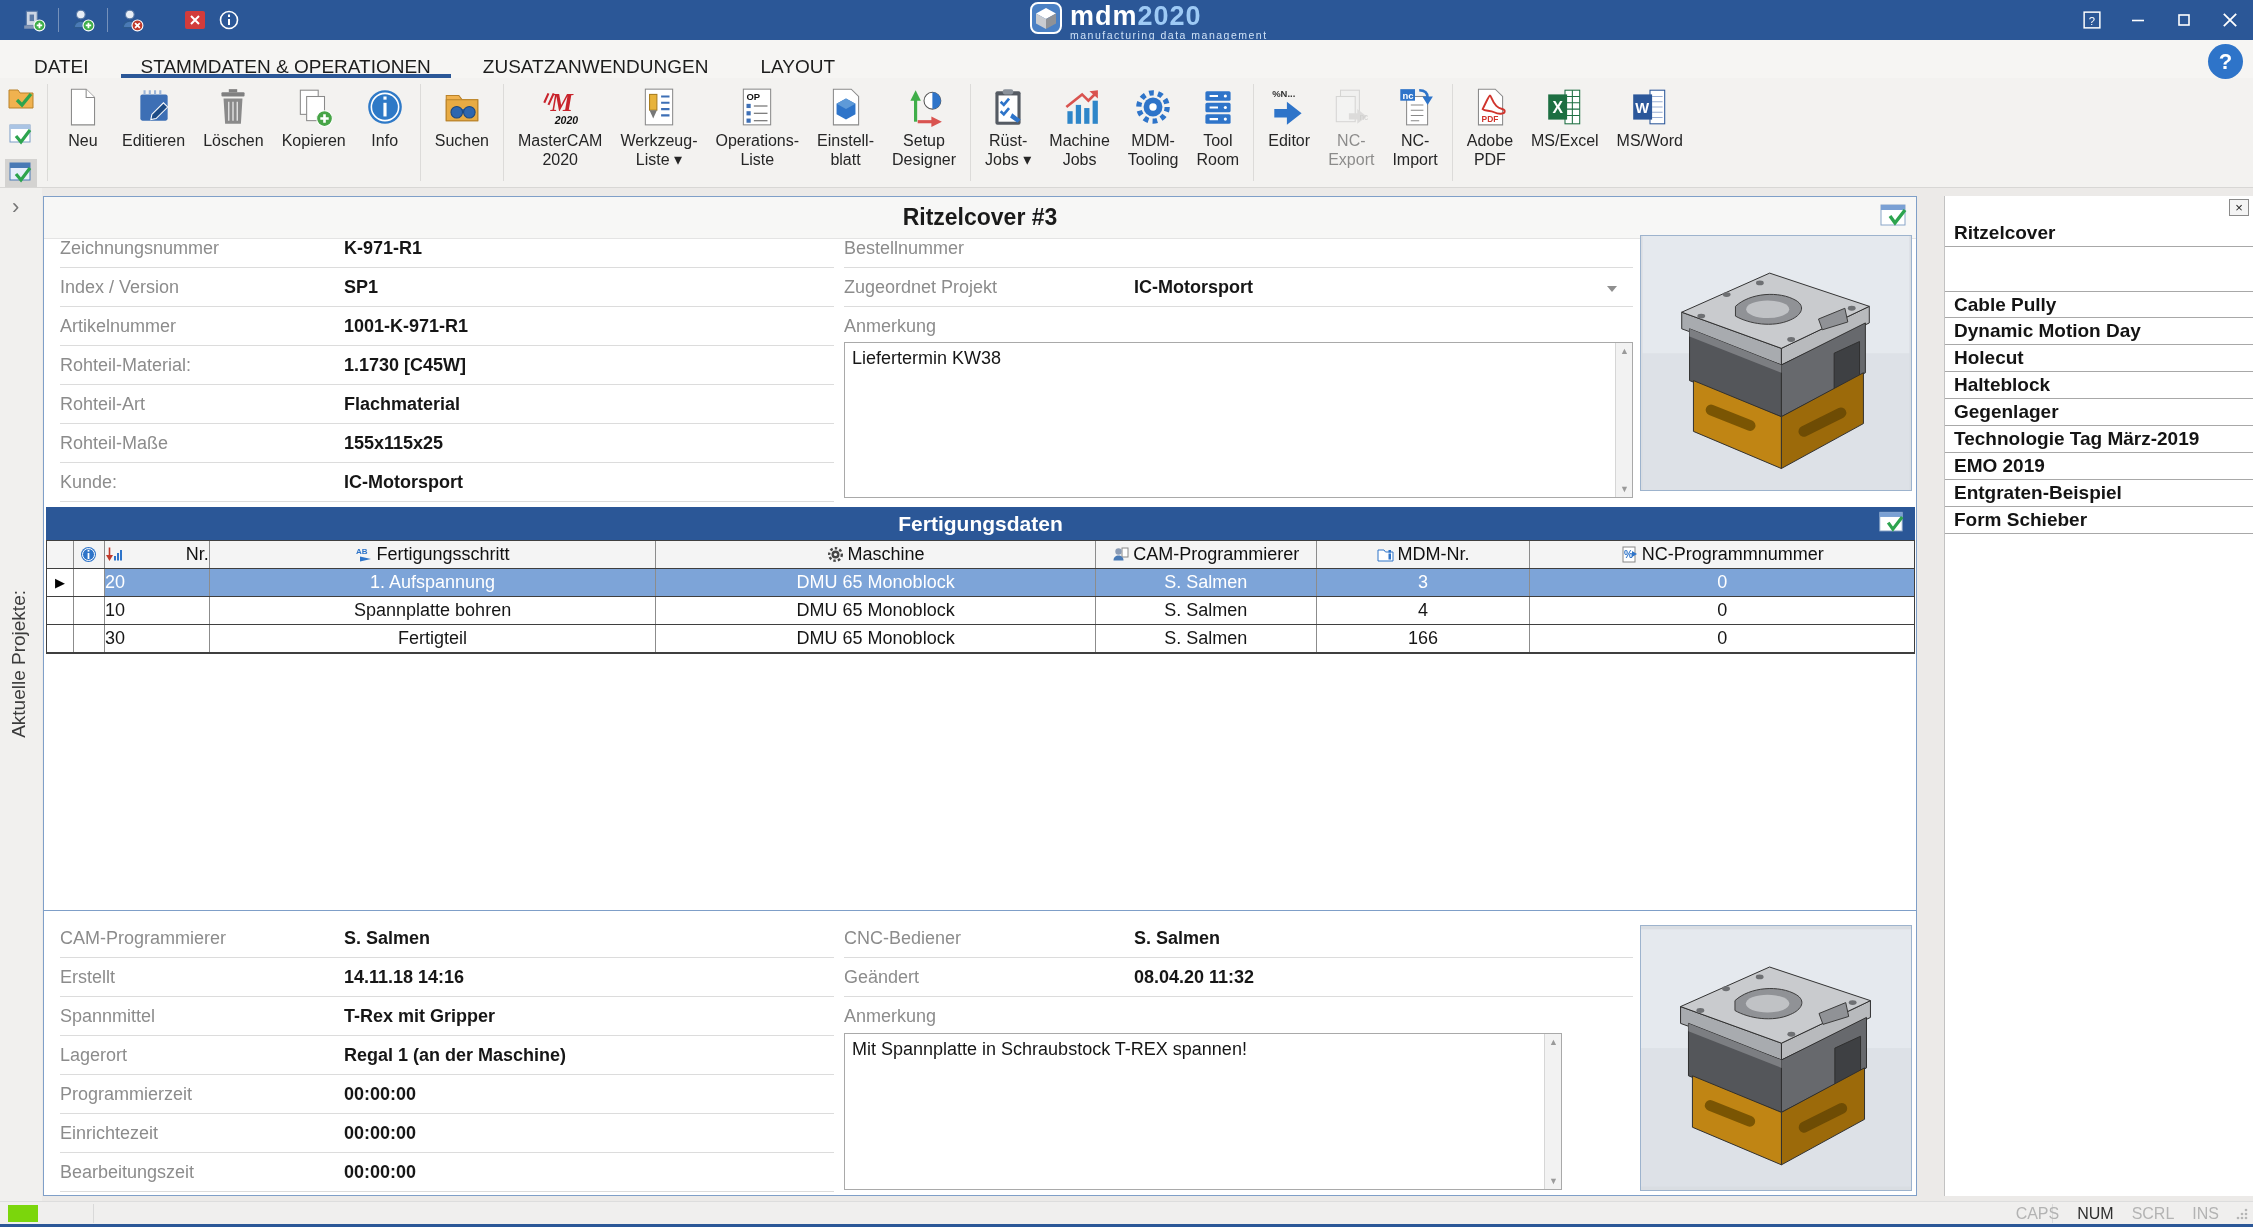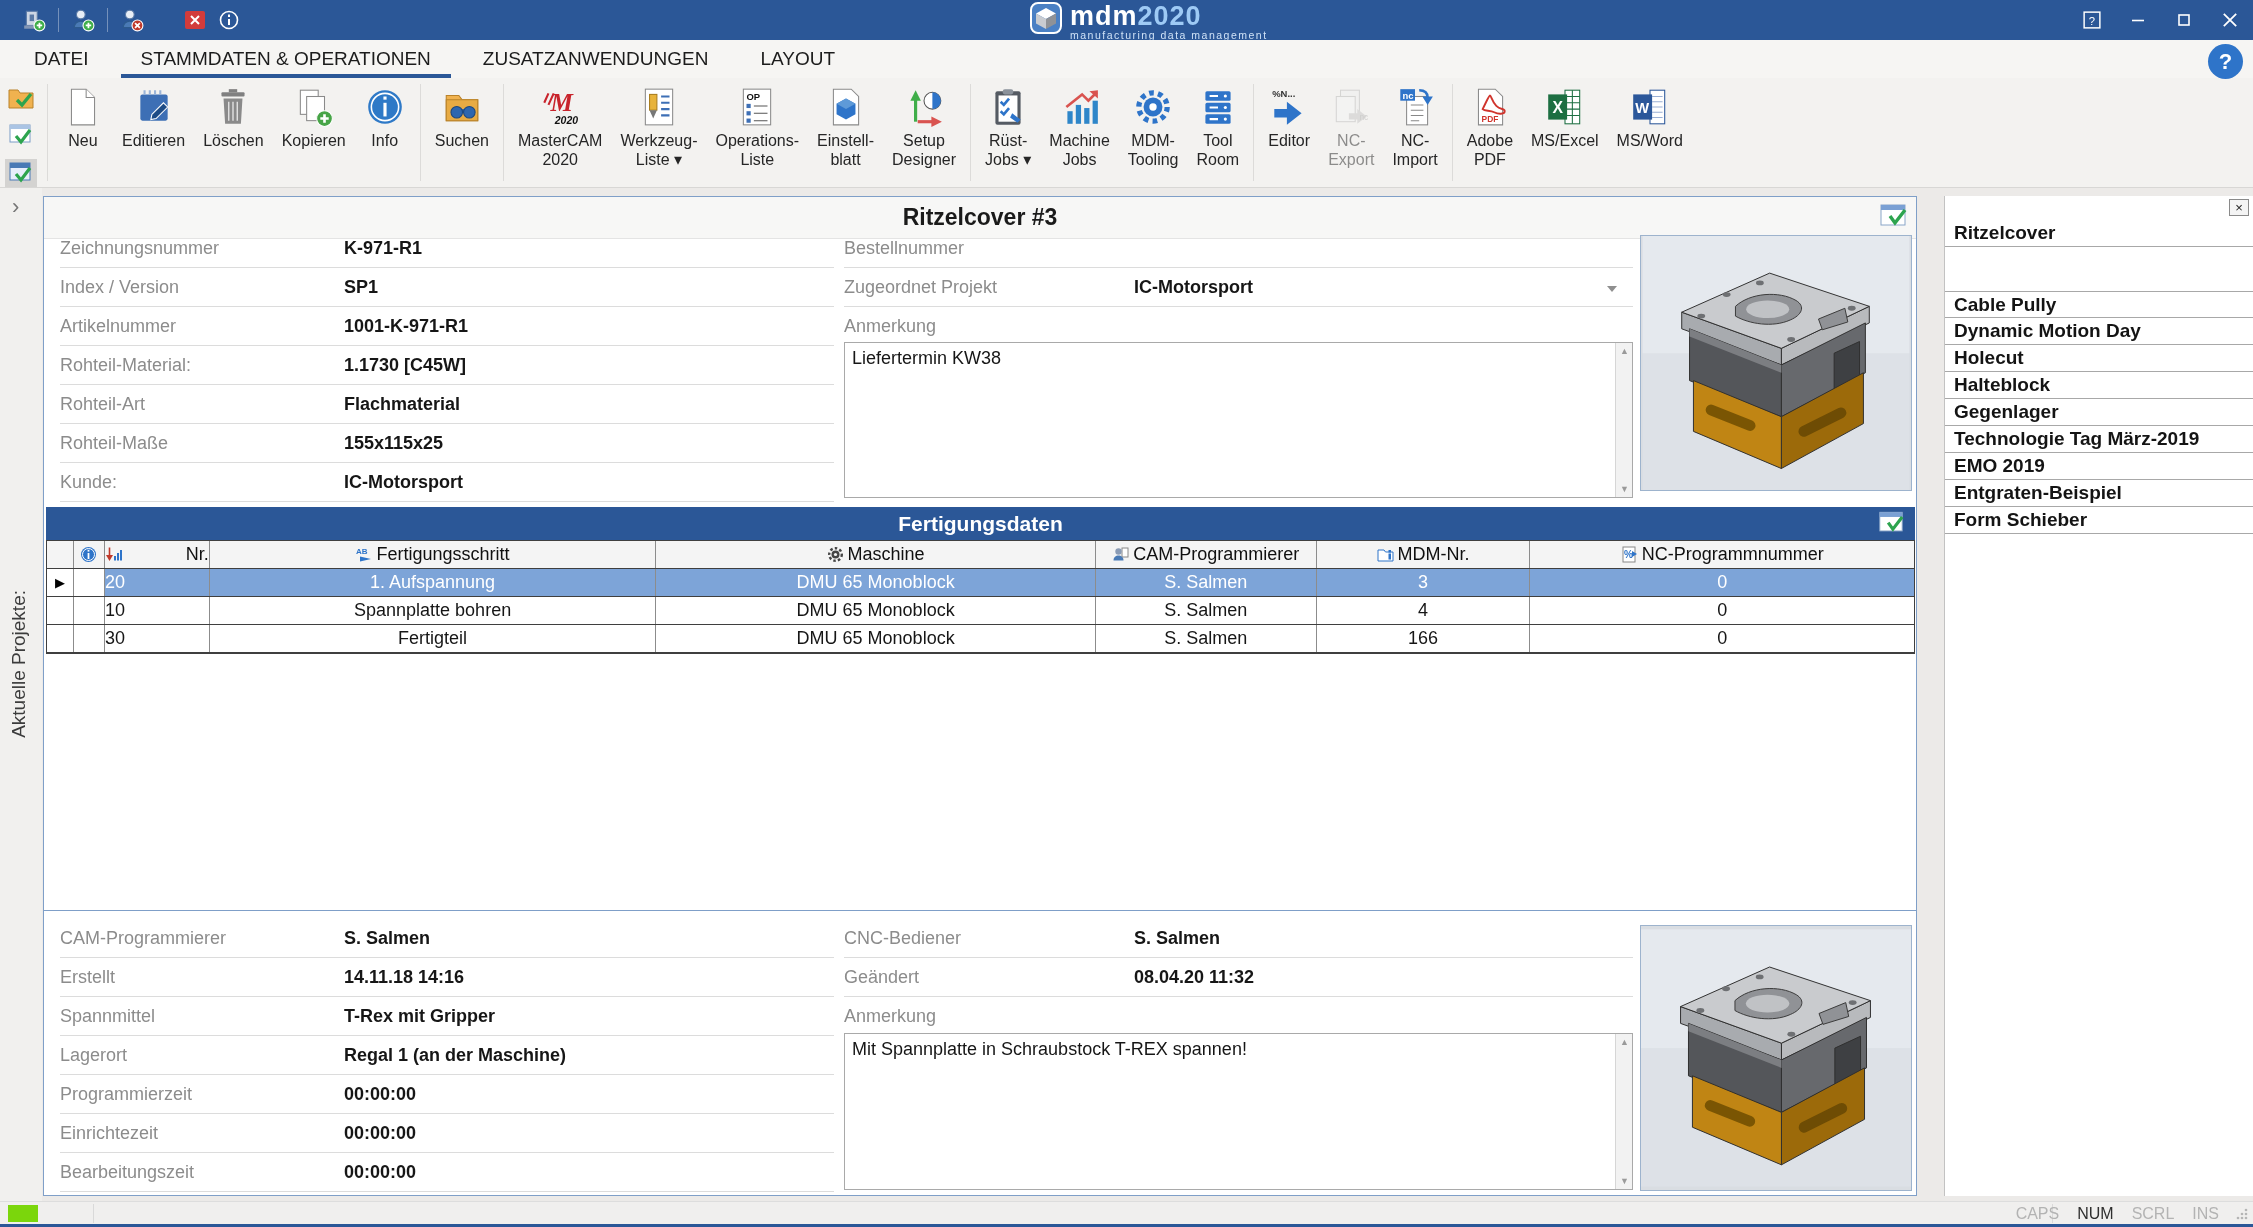--- a/index.html
+++ b/index.html
@@ -15,21 +15,21 @@
   .logo-texts { display:flex; flex-direction:column; }
   .logo-row { display:flex; align-items:baseline; }
   .logo-mdm { color:#ffffff; font-weight:bold; font-size:27px; letter-spacing:1px; }
   .logo-year { color:#9ecaf5; font-weight:bold; font-size:27px; letter-spacing:1px; }
   .logo-sub { color:#cfe2f7; font-size:10.5px; letter-spacing:1.5px; margin-top:-3px; }
   .winctrl { position:absolute; right:14px; top:0; height:40px; display:flex; align-items:center; gap:28px; }
   .winctrl .wbtn { width:18px; height:18px; display:flex; align-items:center; justify-content:center; }
 
   
   .menubar { position:absolute; left:0; top:40px; width:2253px; height:38px; background:#f6f5f3; display:flex; align-items:stretch; }
-  .mtab { position:relative; padding:0 26px; font-size:19px; color:#1c1c1c; display:flex; align-items:center; cursor:default; }
+  .mtab { position:relative; padding:0 26px; font-size:19px; color:#1c1c1c; display:flex; align-items:flex-end; cursor:default; }
   .mtab.first { margin-left:8px; }
   .mtab.active .munderline { position:absolute; left:6px; right:6px; bottom:0; height:4px; background:#2b5797; }
   .helpcircle { position:absolute; right:10px; top:44px; width:35px; height:35px; border-radius:50%; background:#2e74c9; color:#fff; font-size:22px; font-weight:bold; display:flex; align-items:center; justify-content:center; z-index:5; }
 
   
   .ribbon { position:absolute; left:0; top:78px; width:2253px; height:110px; background:#f3f2f0; border-bottom:1px solid #d8d7d5; display:flex; }
   .minicol { width:42px; display:flex; flex-direction:column; align-items:center; padding-top:6px; gap:9px; }
   .minibtn { width:32px; height:31px; display:flex; align-items:center; justify-content:center; }
   .minibtn.sel { background:#d4d3d1; }
   .rb-sep { width:1px; background:#dcdbd9; margin:6px 5px; }
@@ -681,21 +681,21 @@
 
     <div class="frow vR" style="left:800px; top:723px; width:789px">
         <span class="flbl">CNC-Bediener</span>
         <span class="fval">S. Salmen</span>
       </div>
     <div class="frow vR" style="left:800px; top:762px; width:789px">
         <span class="flbl">Geändert</span>
         <span class="fval">08.04.20 11:32</span>
       </div>
     <span class="flbl-solo" style="left:800px; top:809px">Anmerkung</span>
-    <div class="ta" style="left:800px; top:836px; width:789px; height:157px">
+    <div class="ta" style="left:800px; top:836px; width:718px; height:157px">
       <span class="ta-text">Mit Spannplatte in Schraubstock T-REX spannen!</span>
       <span class="ta-scroll">
           <span class="ta-up">▲</span>
           <span class="ta-dn">▼</span>
         </span>
     </div>
 
     <div class="part-img" style="left:1596px; top:728px; width:272px; height:266px">
       <svg width="270" height="264" viewBox="0 0 273 260">
         <rect width="273" height="260" fill="#dde1e7"></rect>

